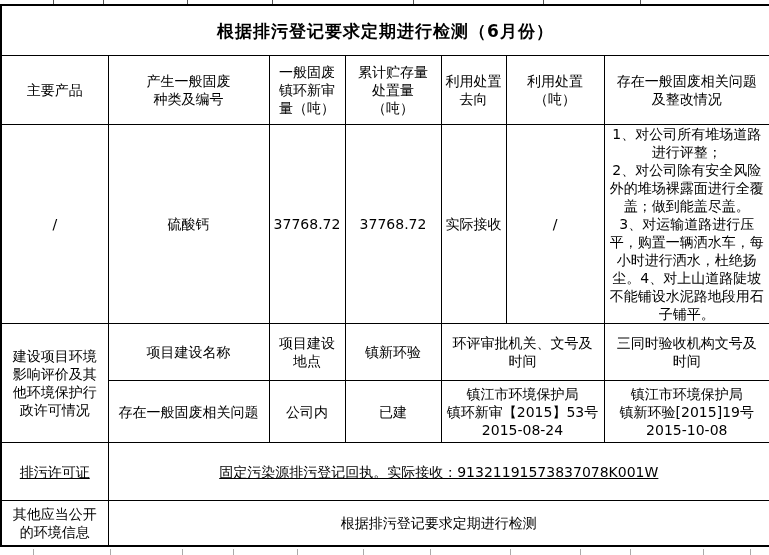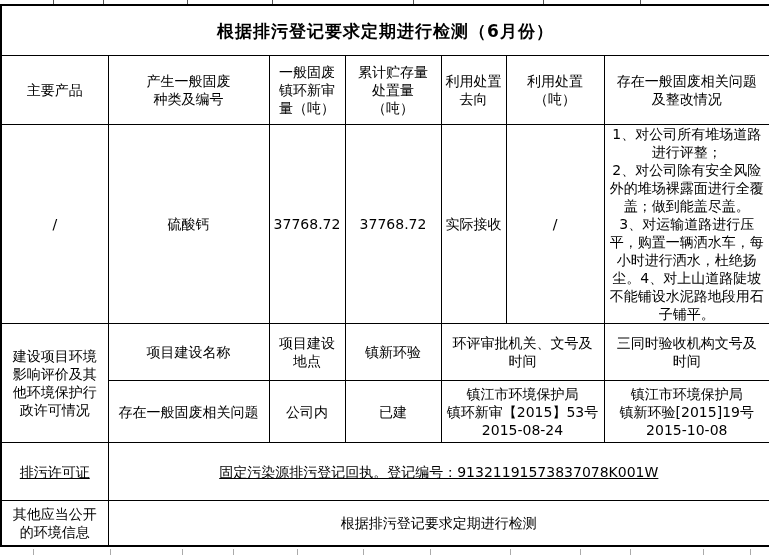--- a/index.html
+++ b/index.html
@@ -139,21 +139,21 @@
       <td colspan="2" class="pre env-cert">镇江市环境保护局
 镇环新审【2015】53号
 2015-08-24</td>
       <td class="pre env-cert">镇江市环境保护局
 镇新环验[2015]19号
 2015-10-08</td>
     </tr>
 
     <tr class="permit-row">
       <td>排污许可证</td>
-      <td colspan="6">固定污染源排污登记回执。登记编号：91321191573837078K001W</td>
+      <td colspan="6">固定污染源排污登记回执。实际接收：91321191573837078K001W</td>
     </tr>
 
     <tr class="other-row">
       <td class="pre">其他应当公开
 的环境信息</td>
       <td colspan="6">根据排污登记要求定期进行检测</td>
     </tr>
   </tbody>
     </table>
 

